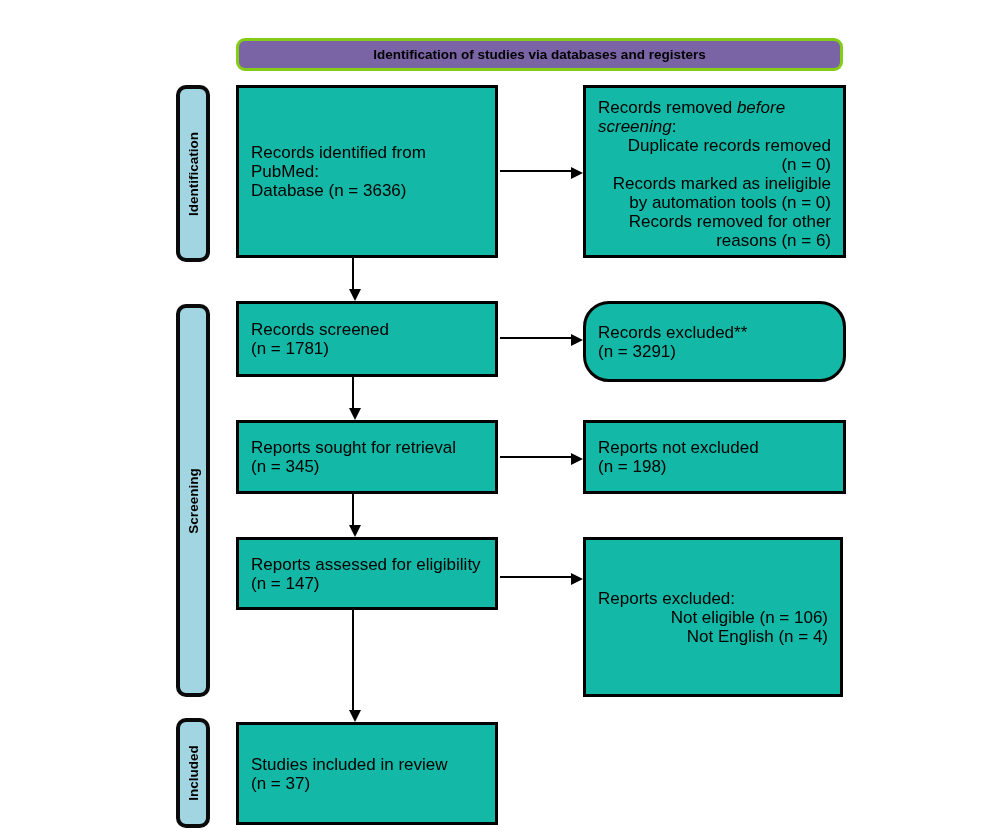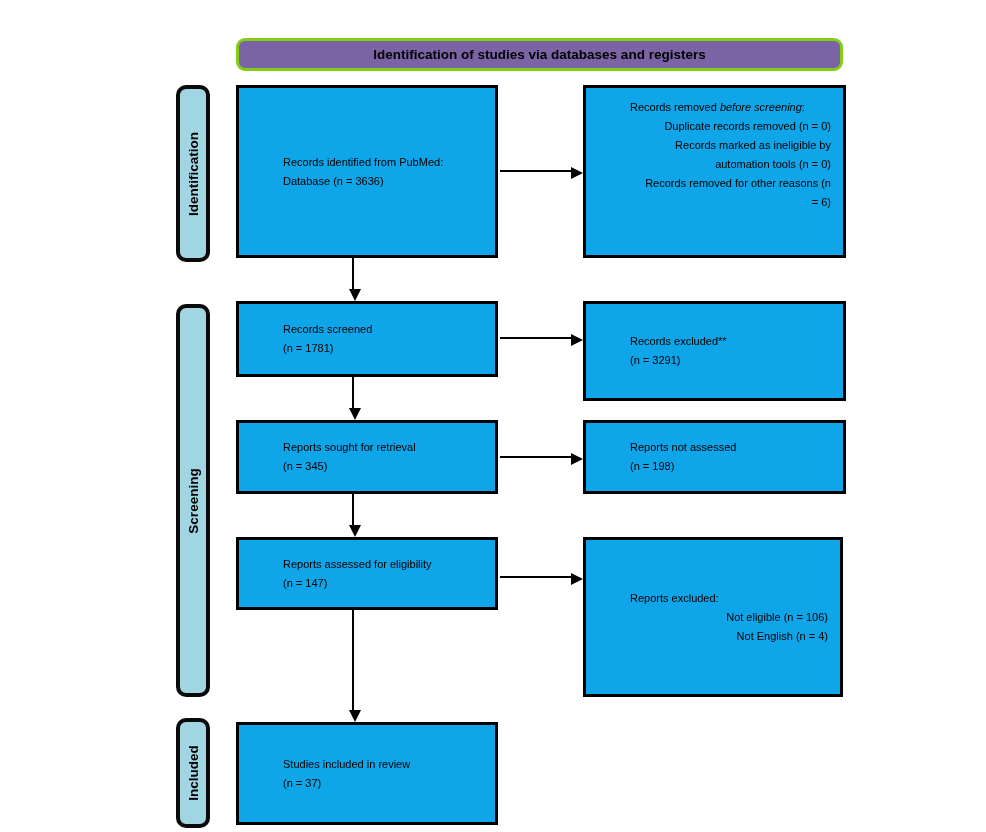--- a/index.html
+++ b/index.html
@@ -17,23 +17,23 @@
     position:absolute; left:176px; width:34px;
     background:#a2d5e2; border:4px solid #0a0a0a; border-radius:10px;
     box-sizing:border-box;
   }
   .vlabel {
     position:absolute; left:50%; top:50%;
     transform:translate(-50%,-50%) rotate(-90deg);
     font-weight:bold; font-size:13.5px; white-space:nowrap;
   }
   .box {
-    position:absolute; background:#0ea5e9; border:3px solid #000;
+    position:absolute; background:#14b8a6; border:3px solid #000;
     box-sizing:border-box; display:flex; align-items:center;
-    font-size:11px; line-height:19px;padding-left:32px;
+    font-size:17px; line-height:19px;
   }
   .box-text { padding:0 12px; width:100%; box-sizing:border-box; }
   .box.top-align { align-items:flex-start; }
   .box.top-align .box-text { padding-top:10px; }
   .indent { margin-left:14px;text-align:right; }
   .indent-sm { }
   .arrow-h { position:absolute; height:0; border-top:2px solid #000; }
   .arrow-h::after {
     content:""; position:absolute; right:-12px; top:-5px; width:0; height:0;
     border-left:12px solid #000; border-top:6px solid transparent; border-bottom:6px solid transparent;
@@ -80,37 +80,37 @@
     </div>
   </div>
 
   <div class="box" style="left:236px;top:301px;width:262px;height:76px;">
     <div class="box-text">
       <div>Records screened</div>
       <div>(n = 1781)</div>
     </div>
   </div>
 
-  <div class="box" style="left:583px;top:301px;width:263px;height:100px;">
+  <div class="box" style="left:583px;top:301px;width:263px;height:81px;border-radius:26px;">
     <div class="box-text">
       <div>Records excluded**</div>
       <div>(n = 3291)</div>
     </div>
   </div>
 
   <div class="box" style="left:236px;top:420px;width:262px;height:74px;">
     <div class="box-text">
       <div>Reports sought for retrieval</div>
       <div>(n = 345)</div>
     </div>
   </div>
 
   <div class="box" style="left:583px;top:420px;width:263px;height:74px;">
     <div class="box-text">
-      <div>Reports not assessed</div>
+      <div>Reports not excluded</div>
       <div>(n = 198)</div>
     </div>
   </div>
 
   <div class="box" style="left:236px;top:537px;width:262px;height:73px;">
     <div class="box-text">
       <div>Reports assessed for eligibility</div>
       <div>(n = 147)</div>
     </div>
   </div>

